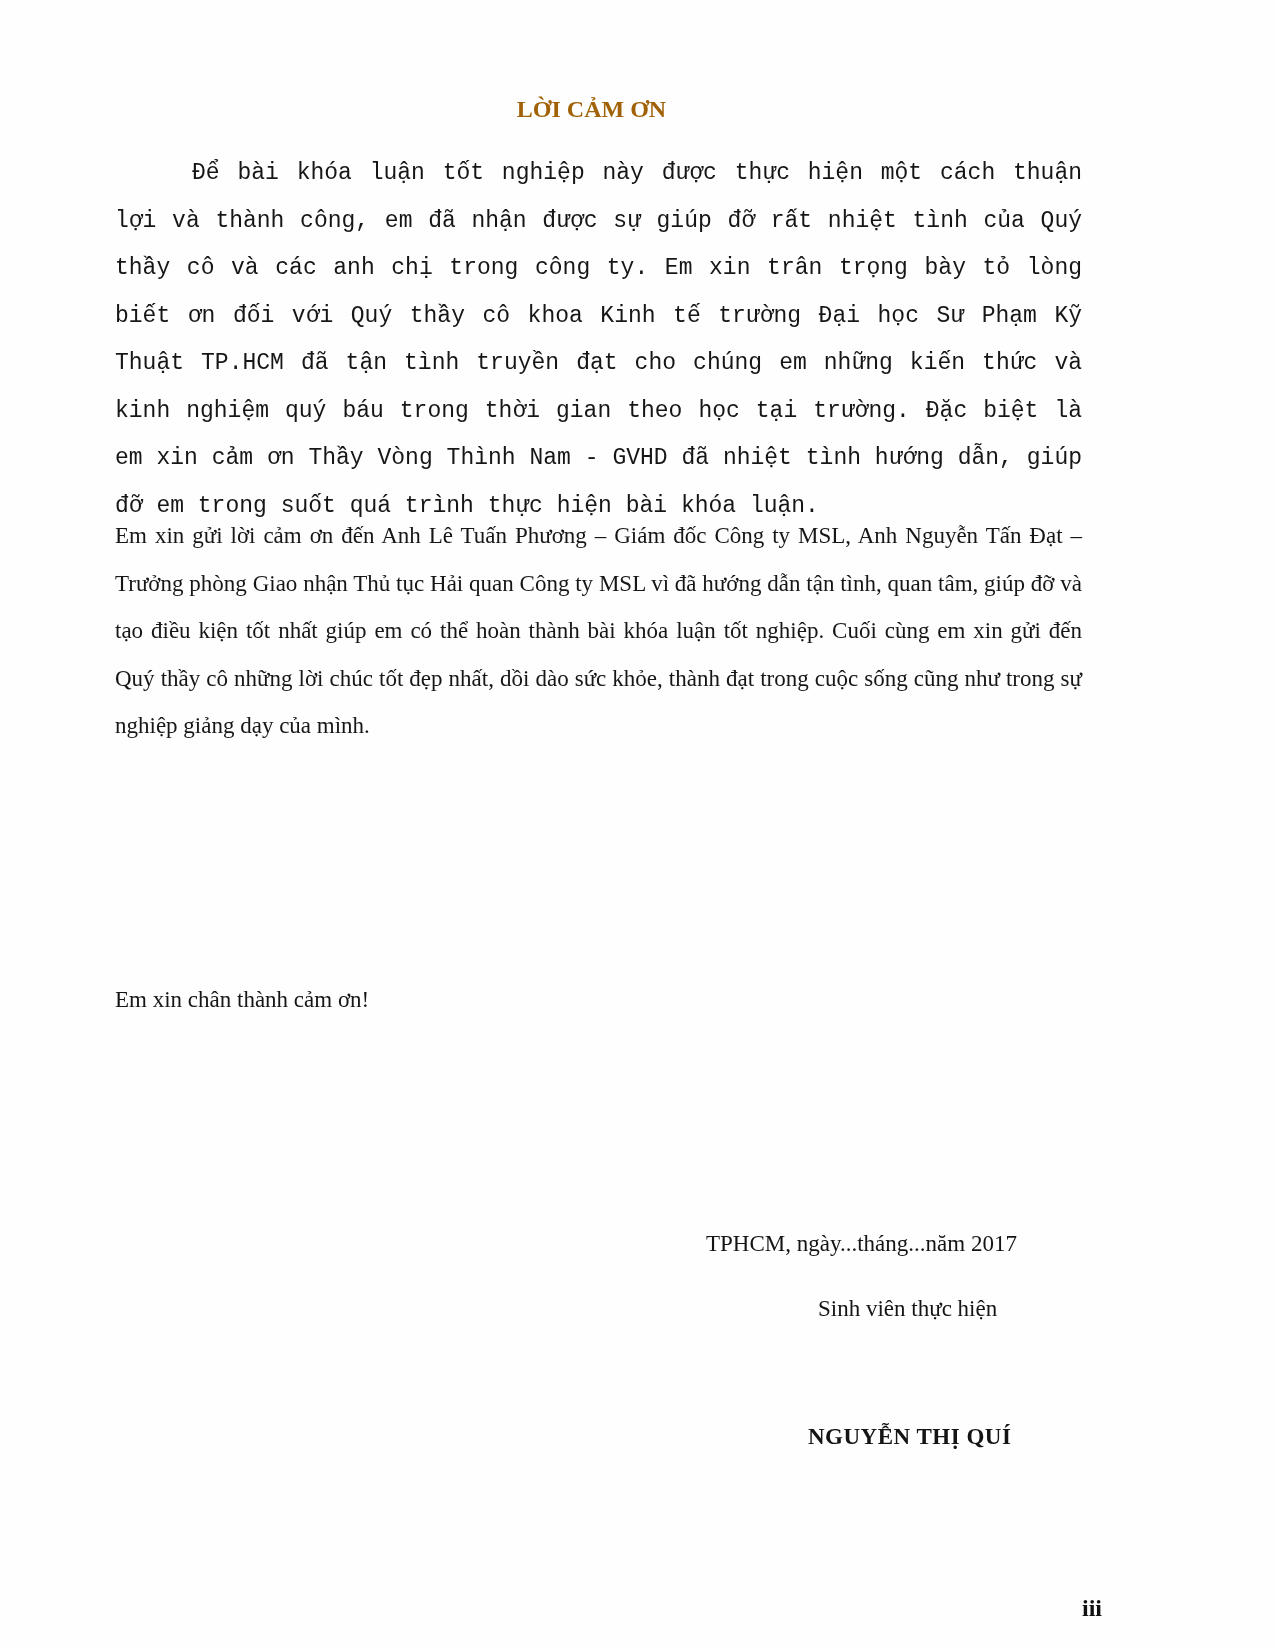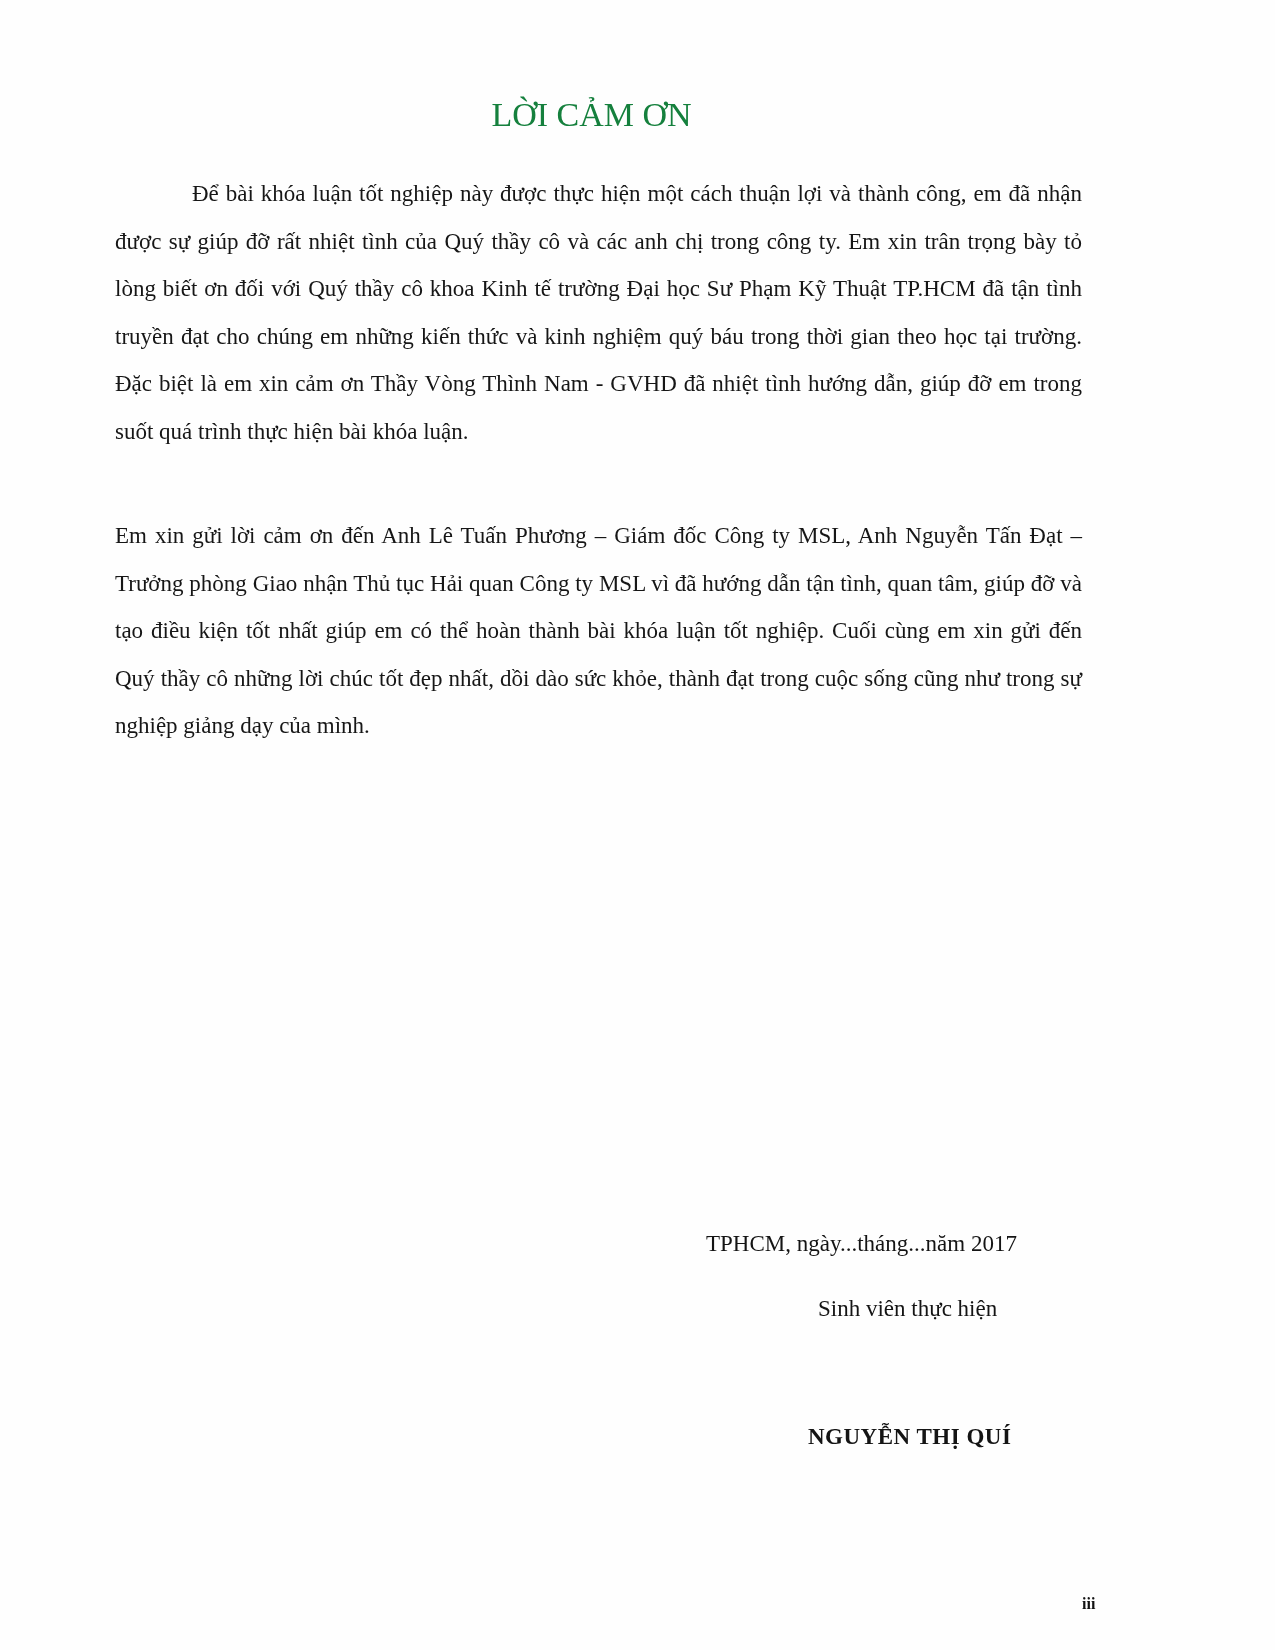--- a/index.html
+++ b/index.html
@@ -19,41 +19,41 @@
       position: absolute;
       left: 0; top: 0;
       width: 1275px; height: 1650px;
       background: #fefefe;
     }
     .title {
       position: absolute;
       left: 0; width: 1183px;
       top: 96px;
       text-align: center;
-      font-weight: normal;
-      font-size: 34px;
+      font-weight: bold;
+      font-size: 24px;
       letter-spacing: 0px;
-      color: #15803d;
+      color: #a16207;
     }
     .body-text {
       position: absolute;
       left: 115px;
       width: 967px;
       font-size: 23px;
       line-height: 47.5px;
       text-align: justify;
       color: #161616;
     }
     .para {
       margin: 0;
     }
     .para.indent {
       text-indent: 77px;
     }
-    .p1 { top: 170px; }
+    .p1 { top: 150px; font-family: Liberation Mono, monospace; }
     .p2 { top: 512px; }
     .p3 { top: 799px; }
     .p4 { top: 976px; }
     .closing-line {
       position: absolute;
       font-size: 23px;
       white-space: nowrap;
       color: #141414;
       margin-top: 32px;
     }
@@ -62,40 +62,43 @@
     .name-line {
       left: 808px; top: 1392px;
       font-weight: bold;
       font-size: 23px;
       letter-spacing: 0.5px;
     }
     .page-number {
       position: absolute;
       left: 1082px; top: 1595px;
       font-weight: bold;
-      font-size: 16px;
+      font-size: 24px;
       color: #111;
     }
   </style>
 </head>
 <body>
 
 <div class="page">
 
   <div class="title">LỜI CẢM ƠN</div>
 
   <div class="body-text p1">
     <p class="para indent">Để bài khóa luận tốt nghiệp này được thực hiện một cách thuận lợi và thành công, em đã nhận được sự giúp đỡ rất nhiệt tình của Quý thầy cô và các anh chị trong công ty. Em xin trân trọng bày tỏ lòng biết ơn đối với Quý thầy cô khoa Kinh tế trường Đại học Sư Phạm Kỹ Thuật TP.HCM đã tận tình truyền đạt cho chúng em những kiến thức và kinh nghiệm quý báu trong thời gian theo học tại trường. Đặc biệt là em xin cảm ơn Thầy Vòng Thình Nam - GVHD đã nhiệt tình hướng dẫn, giúp đỡ em trong suốt quá trình thực hiện bài khóa luận.</p>
   </div>
 
   <div class="body-text p2">
     <p class="para">Em xin gửi lời cảm ơn đến Anh Lê Tuấn Phương – Giám đốc Công ty MSL, Anh Nguyễn Tấn Đạt – Trưởng phòng Giao nhận Thủ tục Hải quan Công ty MSL vì đã hướng dẫn tận tình, quan tâm, giúp đỡ và tạo điều kiện tốt nhất giúp em có thể hoàn thành bài khóa luận tốt nghiệp. Cuối cùng em xin gửi đến Quý thầy cô những lời chúc tốt đẹp nhất, dồi dào sức khỏe, thành đạt trong cuộc sống cũng như trong sự nghiệp giảng dạy của mình.</p>
   </div>
 
 
+  <div class="body-text p4">
+    <p class="para">Em xin chân thành cảm ơn!</p>
+  </div>
 
   <div class="closing-line date-line">TPHCM, ngày...tháng...năm 2017</div>
   <div class="closing-line role-line">Sinh viên thực hiện</div>
   <div class="closing-line name-line">NGUYỄN THỊ QUÍ</div>
 
   <div class="page-number">iii</div>
 
 </div>
 
 </body></html>

